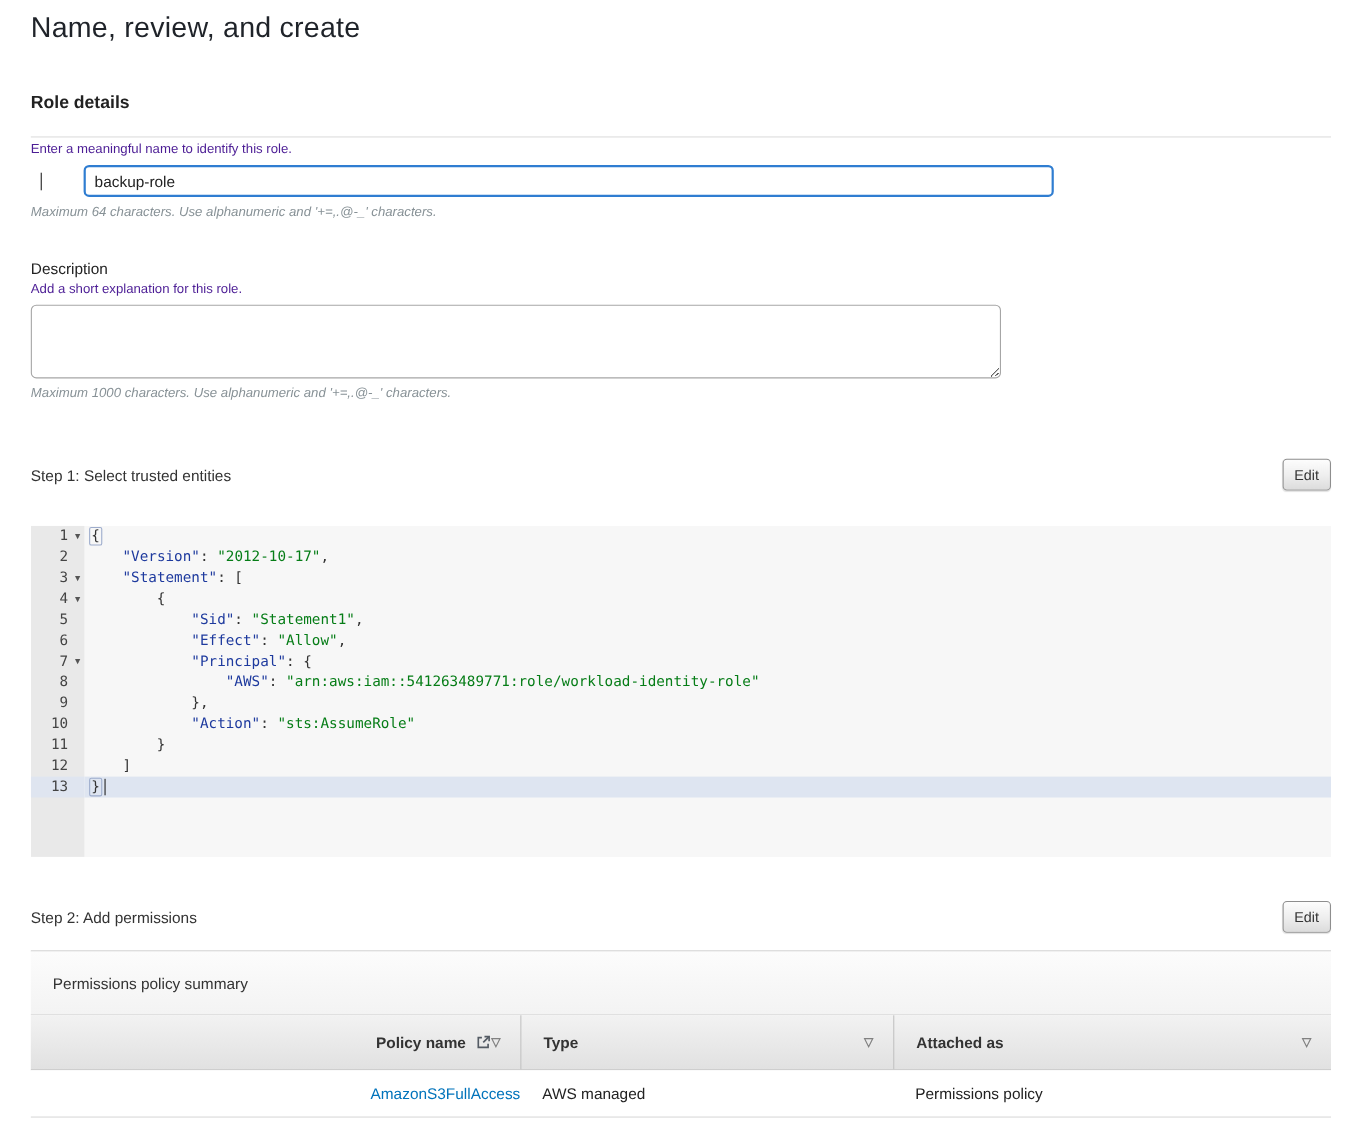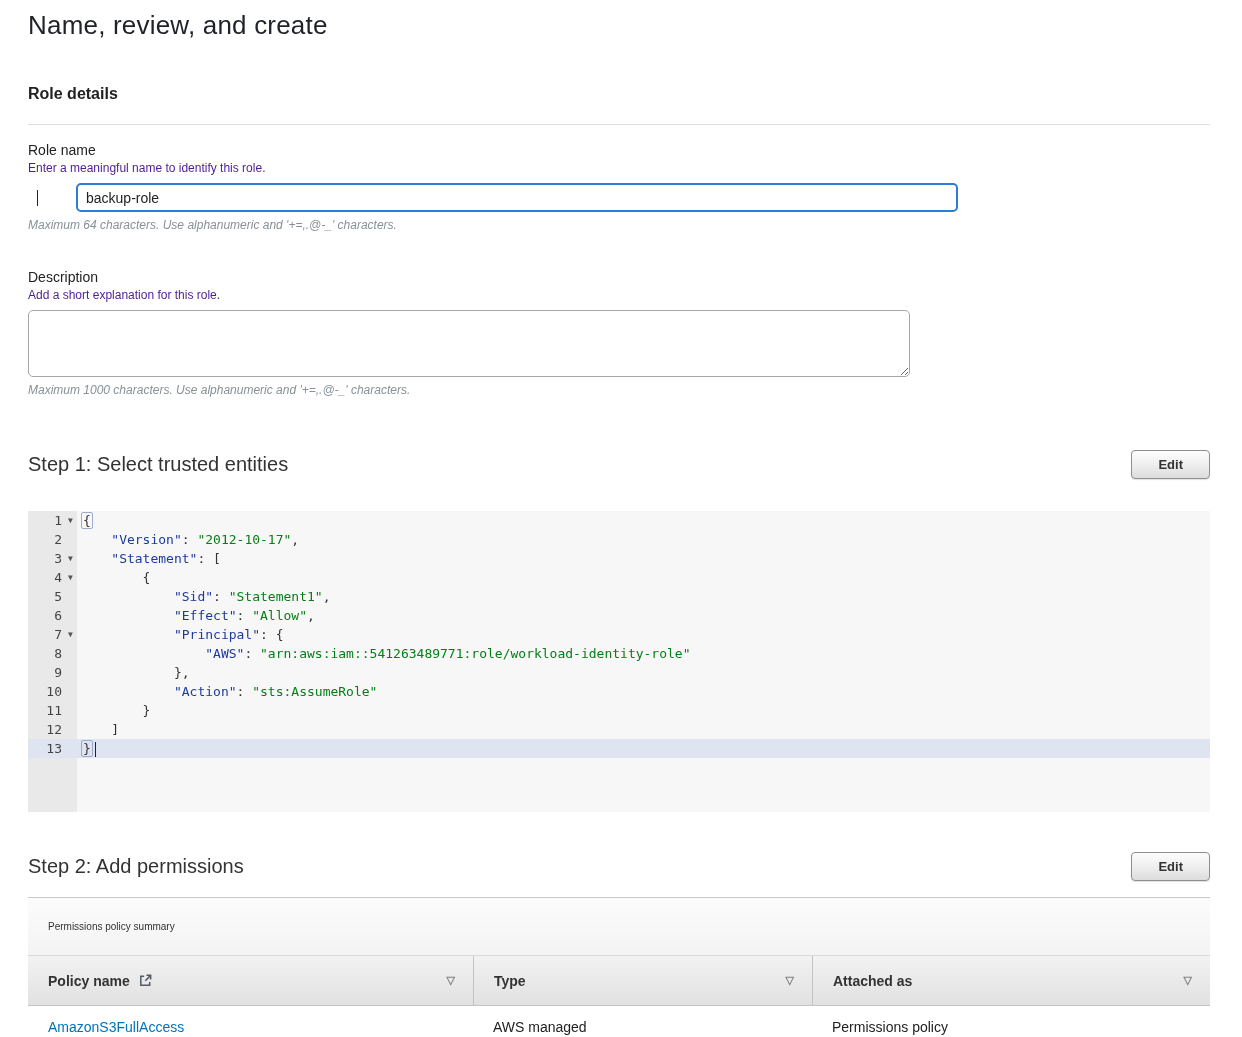--- a/index.html
+++ b/index.html
@@ -34,27 +34,27 @@
   .textarea {
     display:block; margin-top:8px; width:882px; height:67px;
     border:1px solid #a6a6a6; border-radius:5px;
     font-family:"Liberation Sans", sans-serif; font-size:14px; color:#222;
     padding:6px 8px; resize:both; outline:none; background:#fff;
   }
 
   .step-row { display:flex; justify-content:space-between; align-items:center; }
   .step1-row { margin-top:53px; }
   .step2-row { margin-top:40px; }
-  .step-heading { font-size:20px; font-weight:400; color:#333; }
+  .step-heading { font-size:14px; font-weight:400; color:#333; }
   .edit-btn {
     font-family:"Liberation Sans", sans-serif;
-    font-size:13px; font-weight:bold; color:#333;
+    font-size:13px; font-weight:normal; color:#333;
     background:linear-gradient(180deg,#fdfdfd 0%,#ededed 55%,#dcdcdc 100%);
     border:1px solid #8e8e8e; border-radius:4px;
-    padding:6px 26px; cursor:pointer;
+    padding:6px 10px; cursor:pointer;
     box-shadow:0 1px 1px rgba(0,0,0,0.12);
   }
 
   
   .editor {
     display:flex; margin-top:32px; height:301px; width:1182px;
     font-family:"DejaVu Sans Mono", monospace; font-size:13px; line-height:19px;
     overflow:hidden;
   }
   .gutter { width:49px; background:#e9e9e9; color:#444; flex:none; }
@@ -70,53 +70,52 @@
   .tok-punc{ color:#333; }
   .tok-brk { color:#333; border:1px solid #9daccc; border-radius:2px; padding:0 1px; margin:0 1px; }
   .caret { display:inline-block; width:1px; height:15px; background:#222; vertical-align:middle; margin-left:1px; }
 
   
   .panel { margin-top:16px; width:1182px; border-top:1px solid #c9c9c9; }
   .panel-header {
     height:58px; display:flex; align-items:center; padding-left:20px;
     background:linear-gradient(180deg,#fcfcfc 0%,#f3f3f3 100%);
     border-bottom:1px solid #d9d9d9;
-    font-size:10px; color:#333;
+    font-size:14px; color:#333;
   }
   .thead {
     display:flex; height:50px;
     background:linear-gradient(180deg,#f2f2f2 0%,#e1e1e1 100%);
     border-bottom:1px solid #c4c4c4;
   }
   .th {
     display:flex; align-items:center; justify-content:space-between;
     padding:0 18px 0 20px; font-size:14px; font-weight:bold; color:#333;
   }
   .th + .th { border-left:1px solid #c3c3c3; }
-  .col-1 { width:445px; flex:none; }
+  .col-1 { width:445px; flex:none;justify-content:flex-end; }
   .col-2 { width:339px; flex:none; }
   .col-3 { flex:1; }
   .sort-icon { font-size:11px; color:#818181; cursor:pointer; }
   .ext-link-icon { margin-left:8px; display:inline-flex; }
   .trow { display:flex; height:43px; background:#fff; border-bottom:1px solid #d9d9d9; }
   .td { display:flex; align-items:center; padding-left:20px; font-size:14px; color:#222; }
   .policy-link { color:#0073bb; text-decoration:none; cursor:pointer; }
 </style>
 </head>
 <body>
 
 <div class="page">
 
   <h1 class="page-title">Name, review, and create</h1>
 
   <div class="section-heading">Role details</div>
   <hr class="rule">
 
   <div>
-    <div class="field-label">Role name</div>
     <div class="field-hint">Enter a meaningful name to identify this role.</div>
     <div class="input-wrap">
       <input class="text-input" type="text" value="backup-role" style="">
       <span class="input-caret"></span>
     </div>
     <div class="field-helper">Maximum 64 characters. Use alphanumeric and '+=,.@-_' characters.</div>
   </div>
 
   <div class="desc-field">
     <div class="field-label">Description</div>

